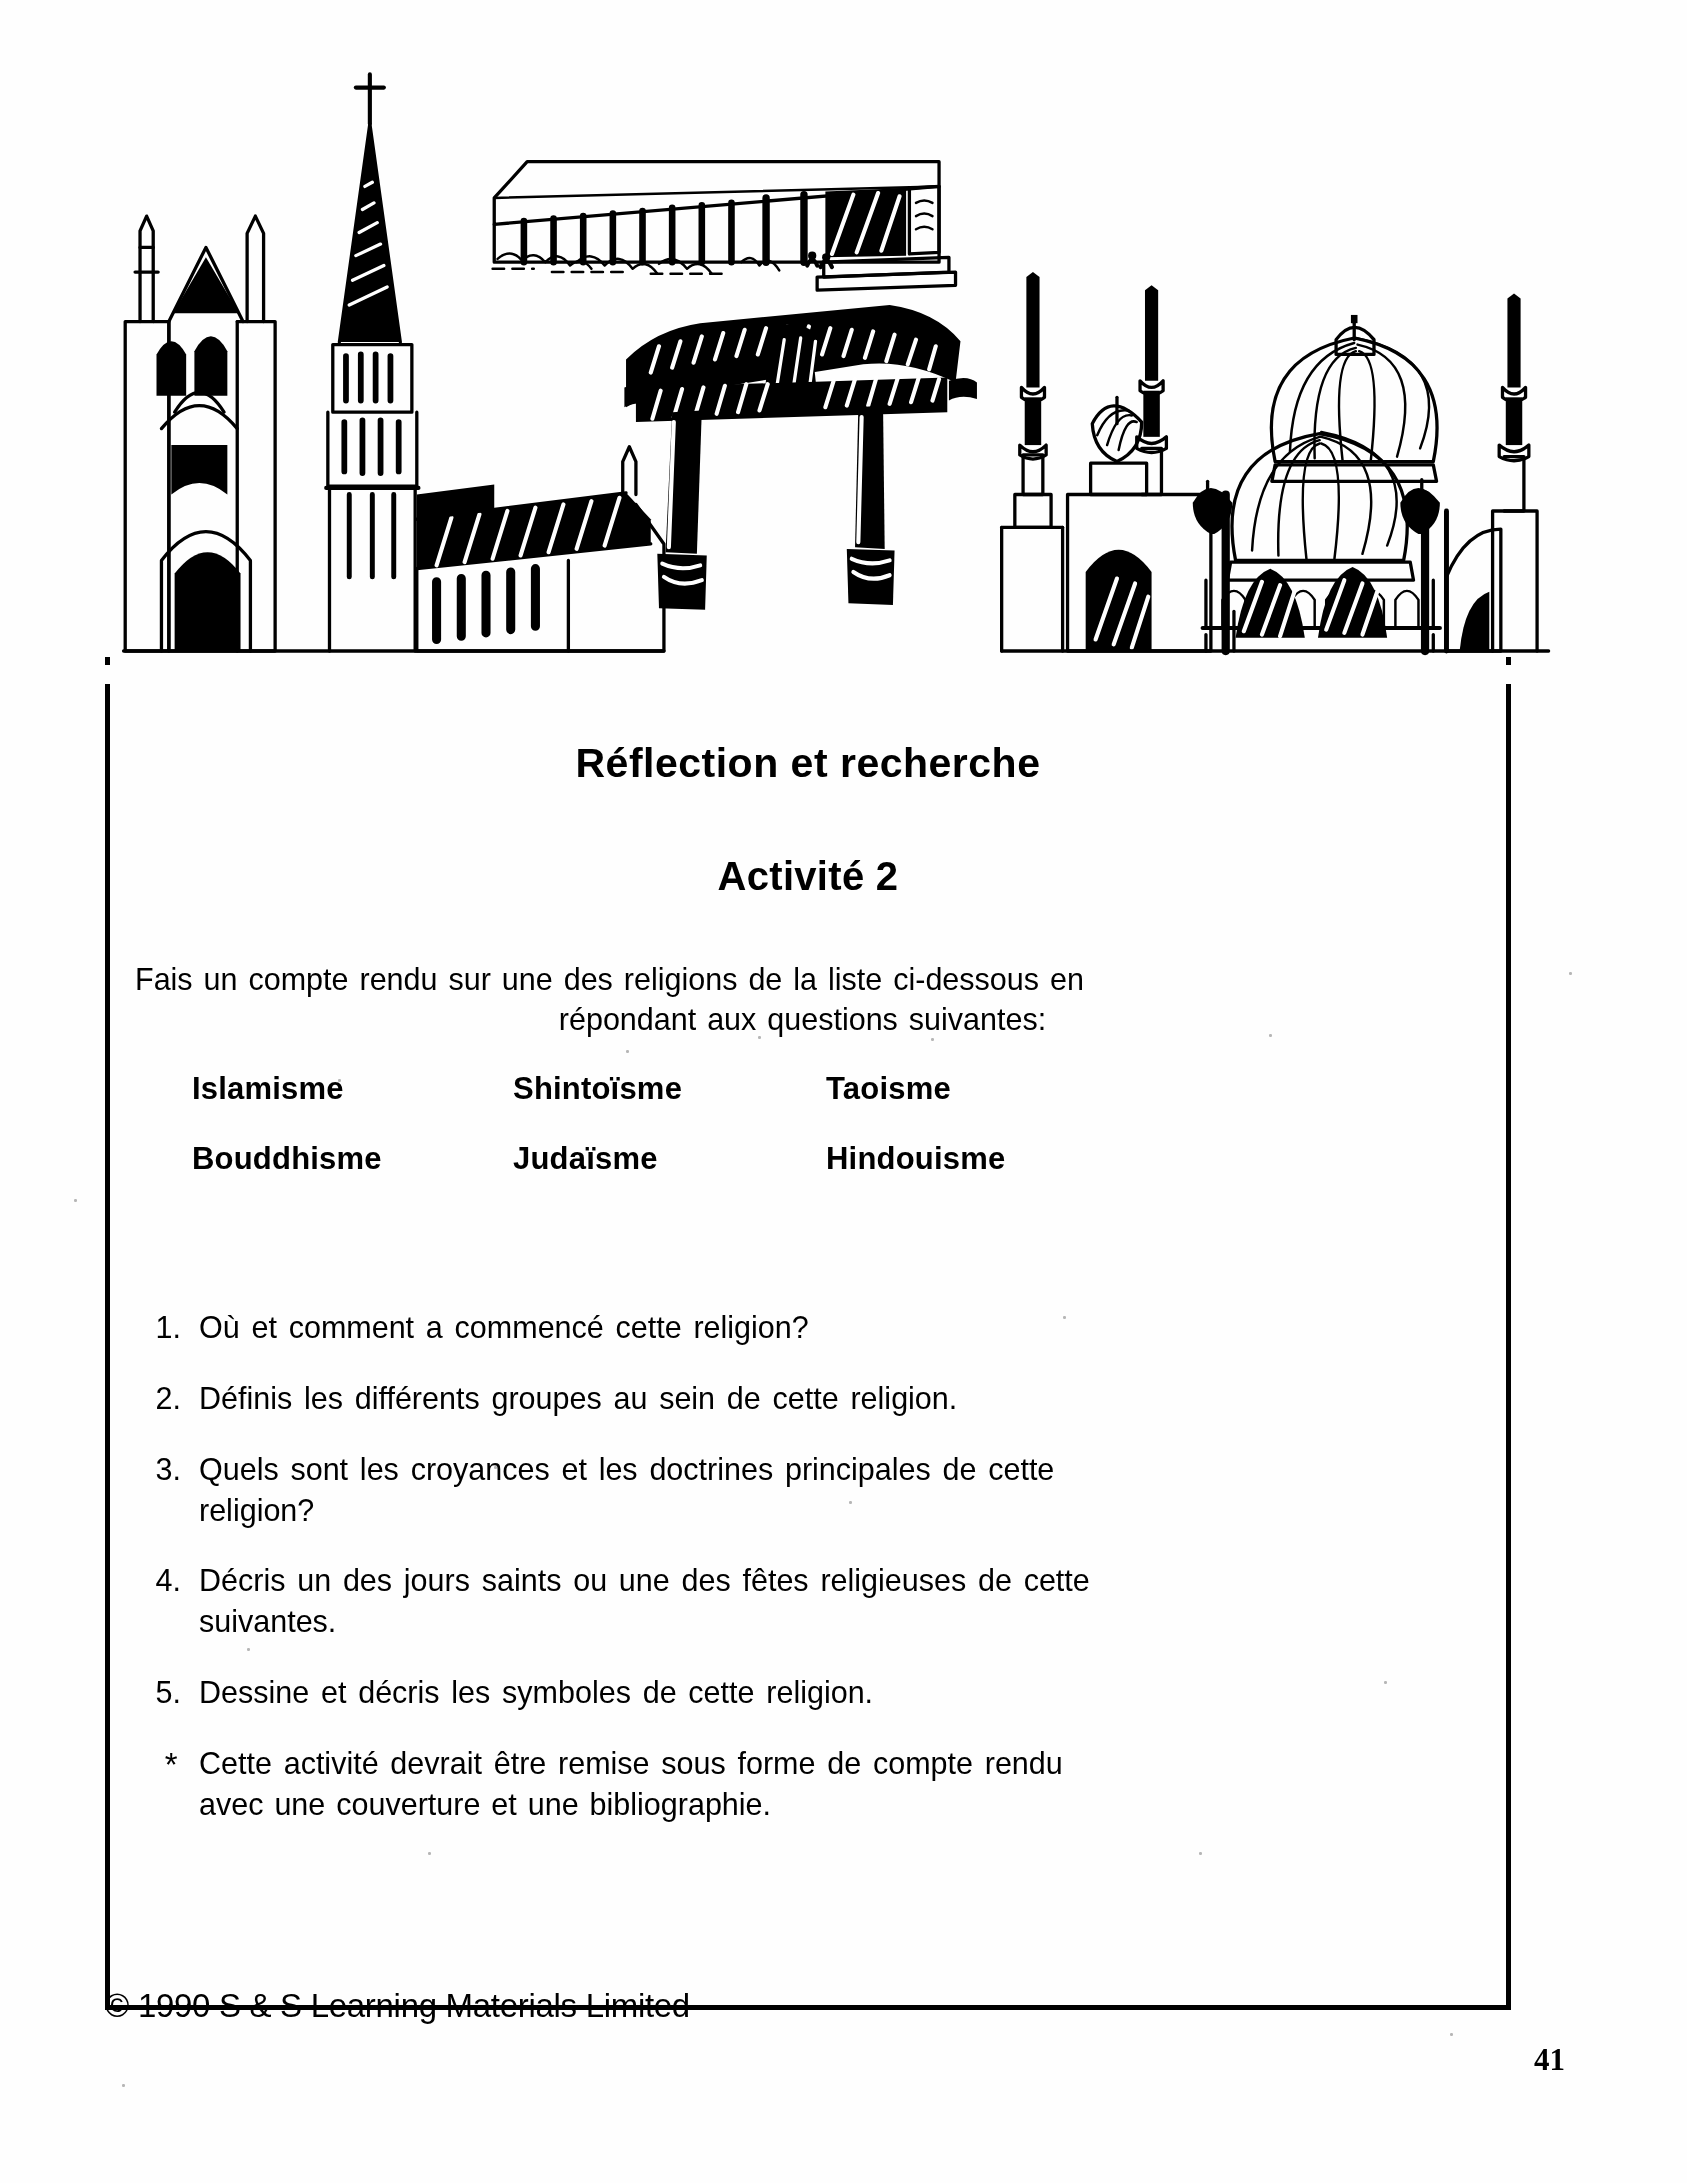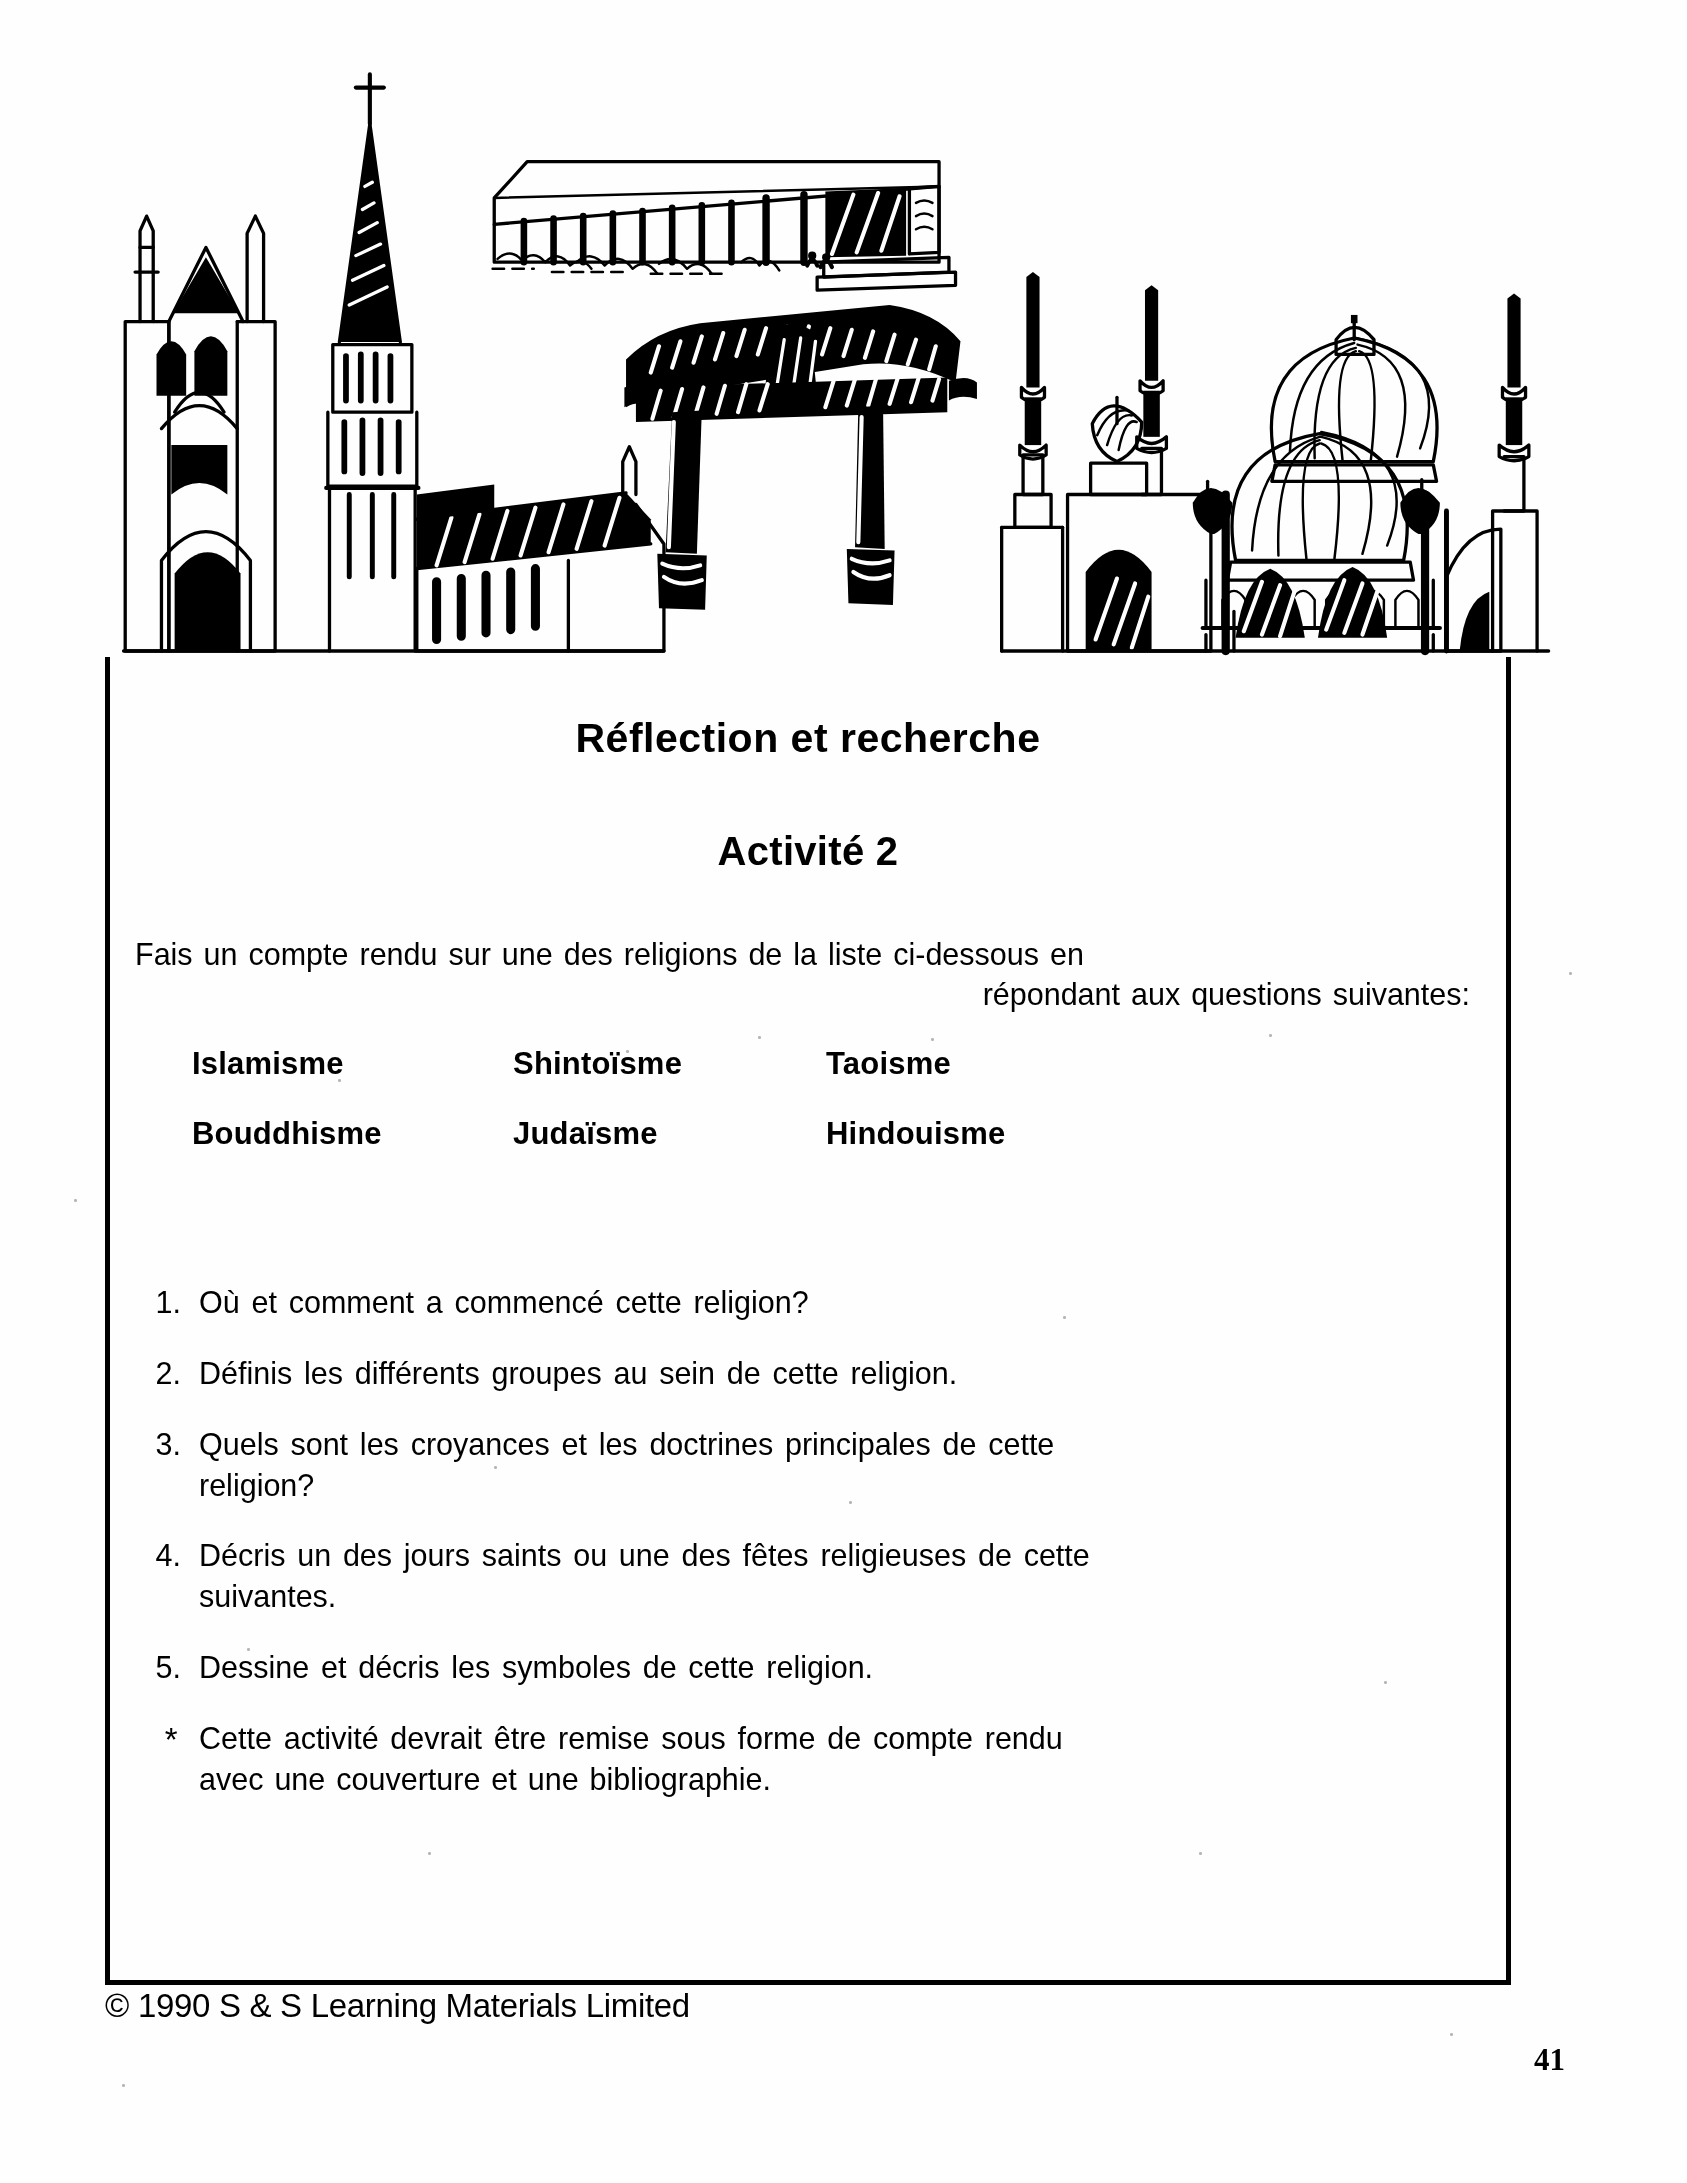--- a/index.html
+++ b/index.html
@@ -34,21 +34,21 @@
   #illustration svg {
     display: block;
     width: 1687px;
     height: 676px;
   }
 
   
   #content-box {
     position: absolute;
     left: 105px;
-    top: 659px;
+    top: 684px;
     width: 1406px;
     height: 1326px;
     border: 5.8px solid #000;
     border-top: none;
     box-sizing: border-box;
     background: transparent;
   }
   
   #box-top-left {
     position: absolute;
@@ -103,21 +103,21 @@
     left: 25px;
     width: 1335px;
     font-size: 30.5px;
     line-height: 1.32;
     text-align: justify;
     text-justify: inter-word;
     word-spacing: 2.5px;
   }
   #instruction .l2 {
     display: block;
-    text-align: right;
+    text-align: center;
   }
 
   
   #religions {
     position: absolute;
     top: 387px;
     left: 82px;
     width: 1170px;
   }
   #religions .row {

